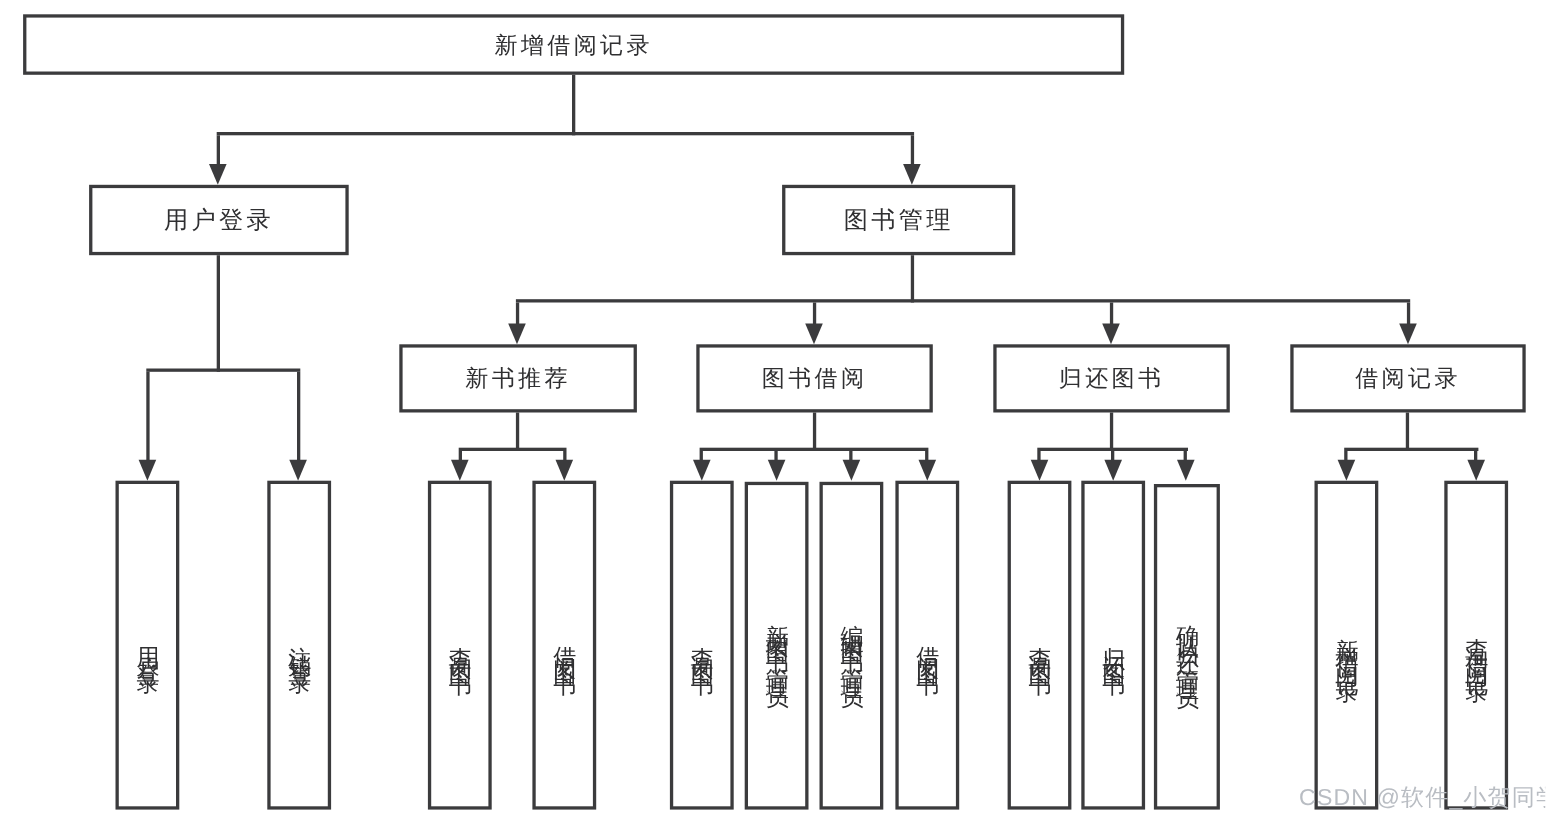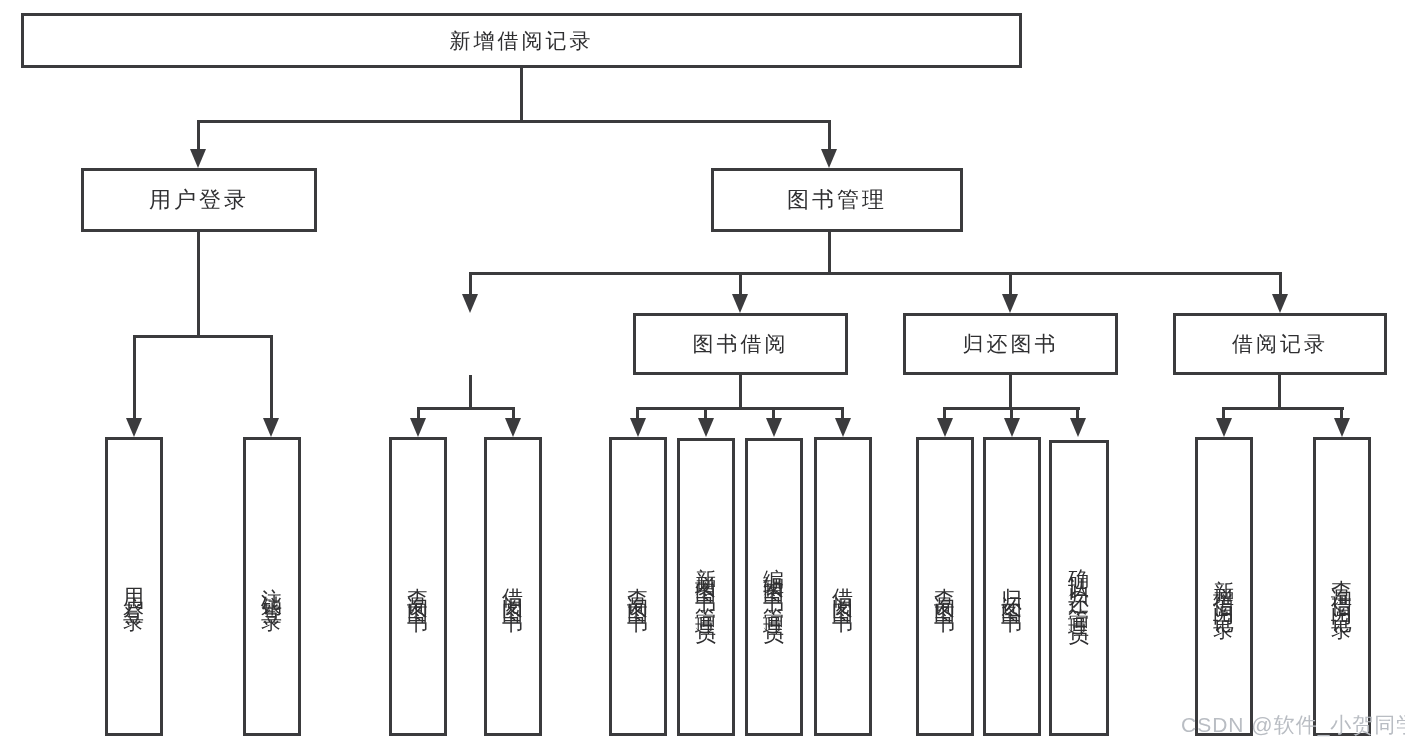--- a/index.html
+++ b/index.html
@@ -65,21 +65,21 @@
   <div class="vl" style="left:520px;top:68px;height:55px;"></div>
   <div class="hl" style="left:197px;top:120px;width:634px;"></div>
   <div class="vl" style="left:197px;top:123px;height:27px;"></div>
   <div class="ar" style="left:190px;top:149px;"></div>
   <div class="vl" style="left:828px;top:123px;height:27px;"></div>
   <div class="ar" style="left:821px;top:149px;"></div>
 
   <div class="box hbox l1" style="left:81px;top:168px;width:236px;height:64px;">
     <span class="lbl">用户登录</span>
   </div>
-  <div class="box hbox l1" style="left:711px;top:168px;width:252px;height:64px;">
+  <div class="box hbox l1" style="left:711px;top:168px;width:212px;height:64px;">
     <span class="lbl">图书管理</span>
   </div>
 
   <div class="vl" style="left:197px;top:232px;height:106px;"></div>
   <div class="hl" style="left:133px;top:335px;width:140px;"></div>
   <div class="vl" style="left:133px;top:338px;height:81px;"></div>
   <div class="ar" style="left:126px;top:418px;"></div>
   <div class="vl" style="left:270px;top:338px;height:81px;"></div>
   <div class="ar" style="left:263px;top:418px;"></div>
 
@@ -87,20 +87,23 @@
   <div class="hl" style="left:469px;top:272px;width:813px;"></div>
   <div class="vl" style="left:469px;top:275px;height:20px;"></div>
   <div class="ar" style="left:462px;top:294px;"></div>
   <div class="vl" style="left:739px;top:275px;height:20px;"></div>
   <div class="ar" style="left:732px;top:294px;"></div>
   <div class="vl" style="left:1009px;top:275px;height:20px;"></div>
   <div class="ar" style="left:1002px;top:294px;"></div>
   <div class="vl" style="left:1279px;top:275px;height:20px;"></div>
   <div class="ar" style="left:1272px;top:294px;"></div>
 
+  <div class="box hbox" style="left:363px;top:313px;width:216px;height:62px;">
+    <span class="lbl">新书推荐</span>
+  </div>
   <div class="box hbox" style="left:633px;top:313px;width:215px;height:62px;">
     <span class="lbl">图书借阅</span>
   </div>
   <div class="box hbox" style="left:903px;top:313px;width:215px;height:62px;">
     <span class="lbl">归还图书</span>
   </div>
   <div class="box hbox" style="left:1173px;top:313px;width:214px;height:62px;">
     <span class="lbl">借阅记录</span>
   </div>
 

